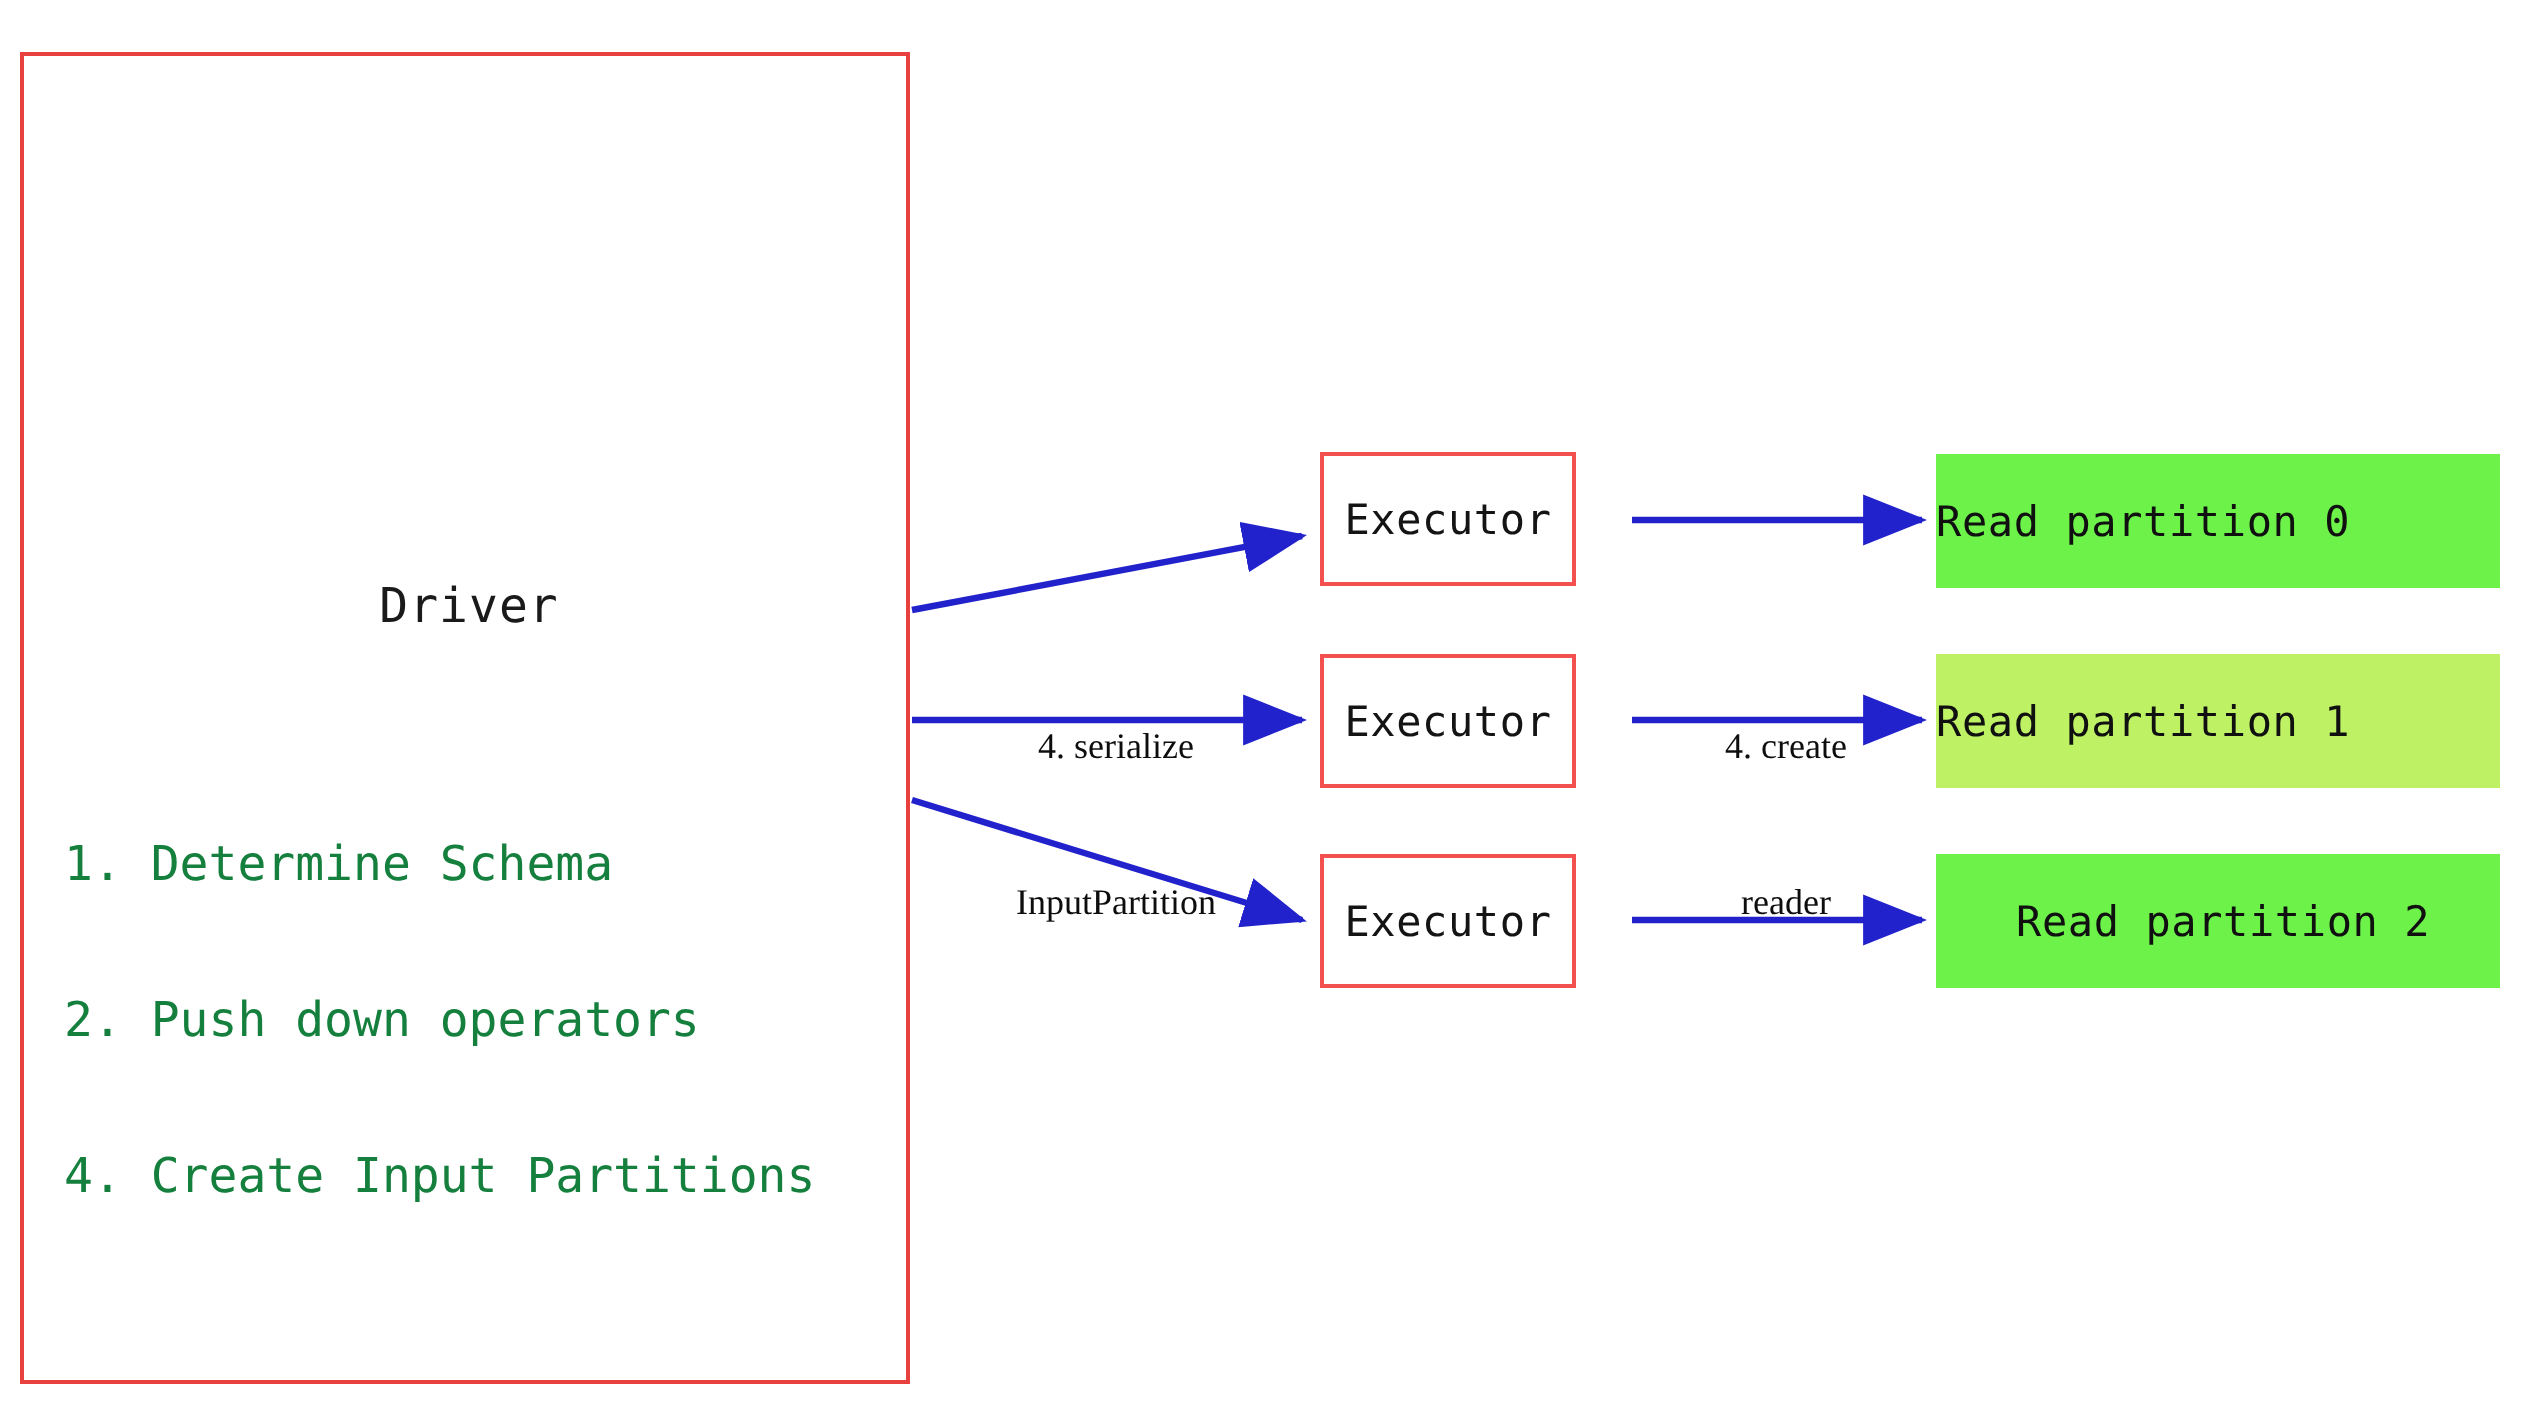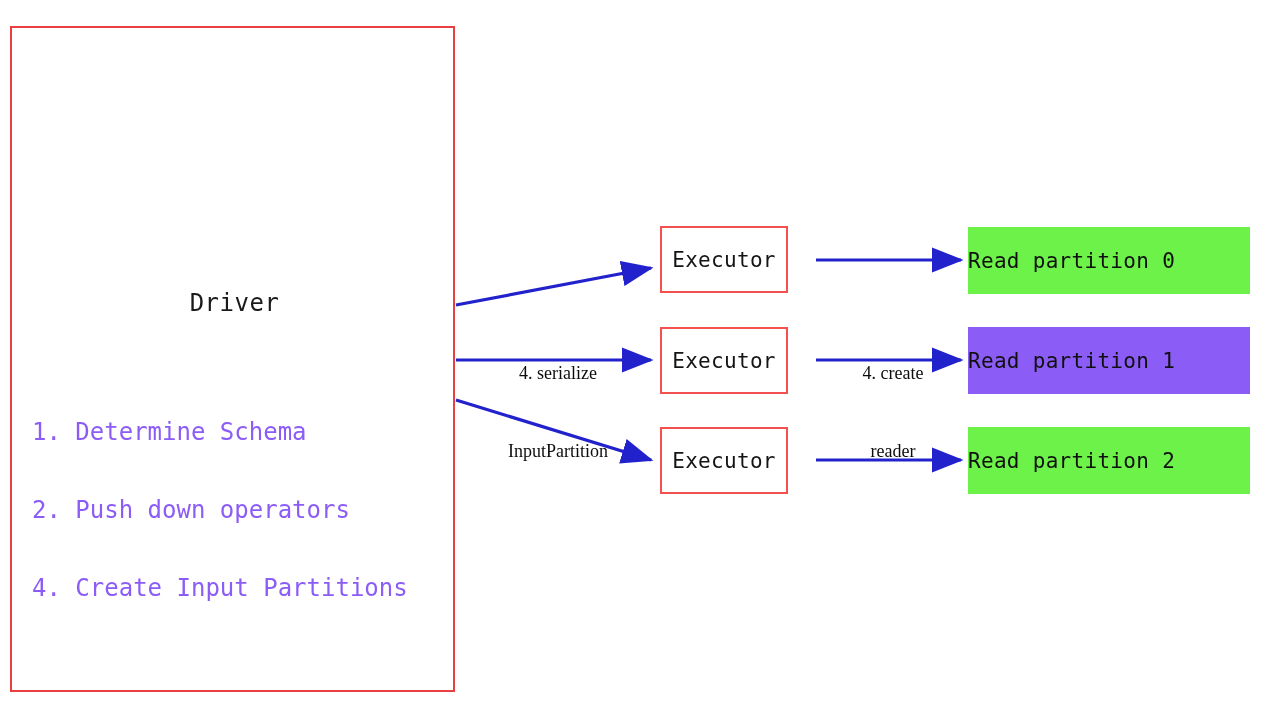--- a/index.html
+++ b/index.html
@@ -45,21 +45,21 @@
     letter-spacing: 0.5px;
   }
   #driver-steps {
     position: absolute;
     left: 20px;
     top: 339px;
     width: 420px;
     font-family: "DejaVu Sans Mono", "Liberation Mono", monospace;
     font-size: 24px;
     line-height: 26px;
-    color: #8b5cf6;
+    color: #15803d;
     white-space: pre;
     letter-spacing: 0px;
   }
   #driver-steps .step-line { display: block; }
 
   
   .executor-box {
     position: absolute;
     left: 660px;
     width: 128px;
@@ -154,24 +154,24 @@
   <div class="executor-box" id="executor-1" style="border-color: rgb(242, 81, 79);">
     <span class="executor-label">Executor</span>
   </div>
   <div class="executor-box" id="executor-2" style="border-color: rgb(242, 81, 79);">
     <span class="executor-label">Executor</span>
   </div>
 
   <div class="partition-box" id="partition-0" style="background: rgb(109, 242, 74);">
     <span class="partition-label">Read partition 0</span>
   </div>
-  <div class="partition-box" id="partition-1" style="background: #8b5cf6;">
+  <div class="partition-box" id="partition-1" style="background: #bef264;">
     <span class="partition-label">Read partition 1</span>
   </div>
-  <div class="partition-box" id="partition-2" style="background: rgb(109, 242, 74);">
+  <div class="partition-box" id="partition-2" style="background: rgb(109, 242, 74); padding-left: 40px;">
     <span class="partition-label">Read partition 2</span>
   </div>
 
   <svg id="arrow-layer" viewBox="0 0 1270 710" width="1270" height="710" xmlns="http://www.w3.org/2000/svg">
     <defs>
       <marker id="blue-head" markerWidth="10" markerHeight="8" refX="9.2" refY="4" orient="auto" markerUnits="strokeWidth">
         <path d="M0,0 L10,4 L0,8 z" fill="#2222cc"></path>
       </marker>
     </defs>
 

